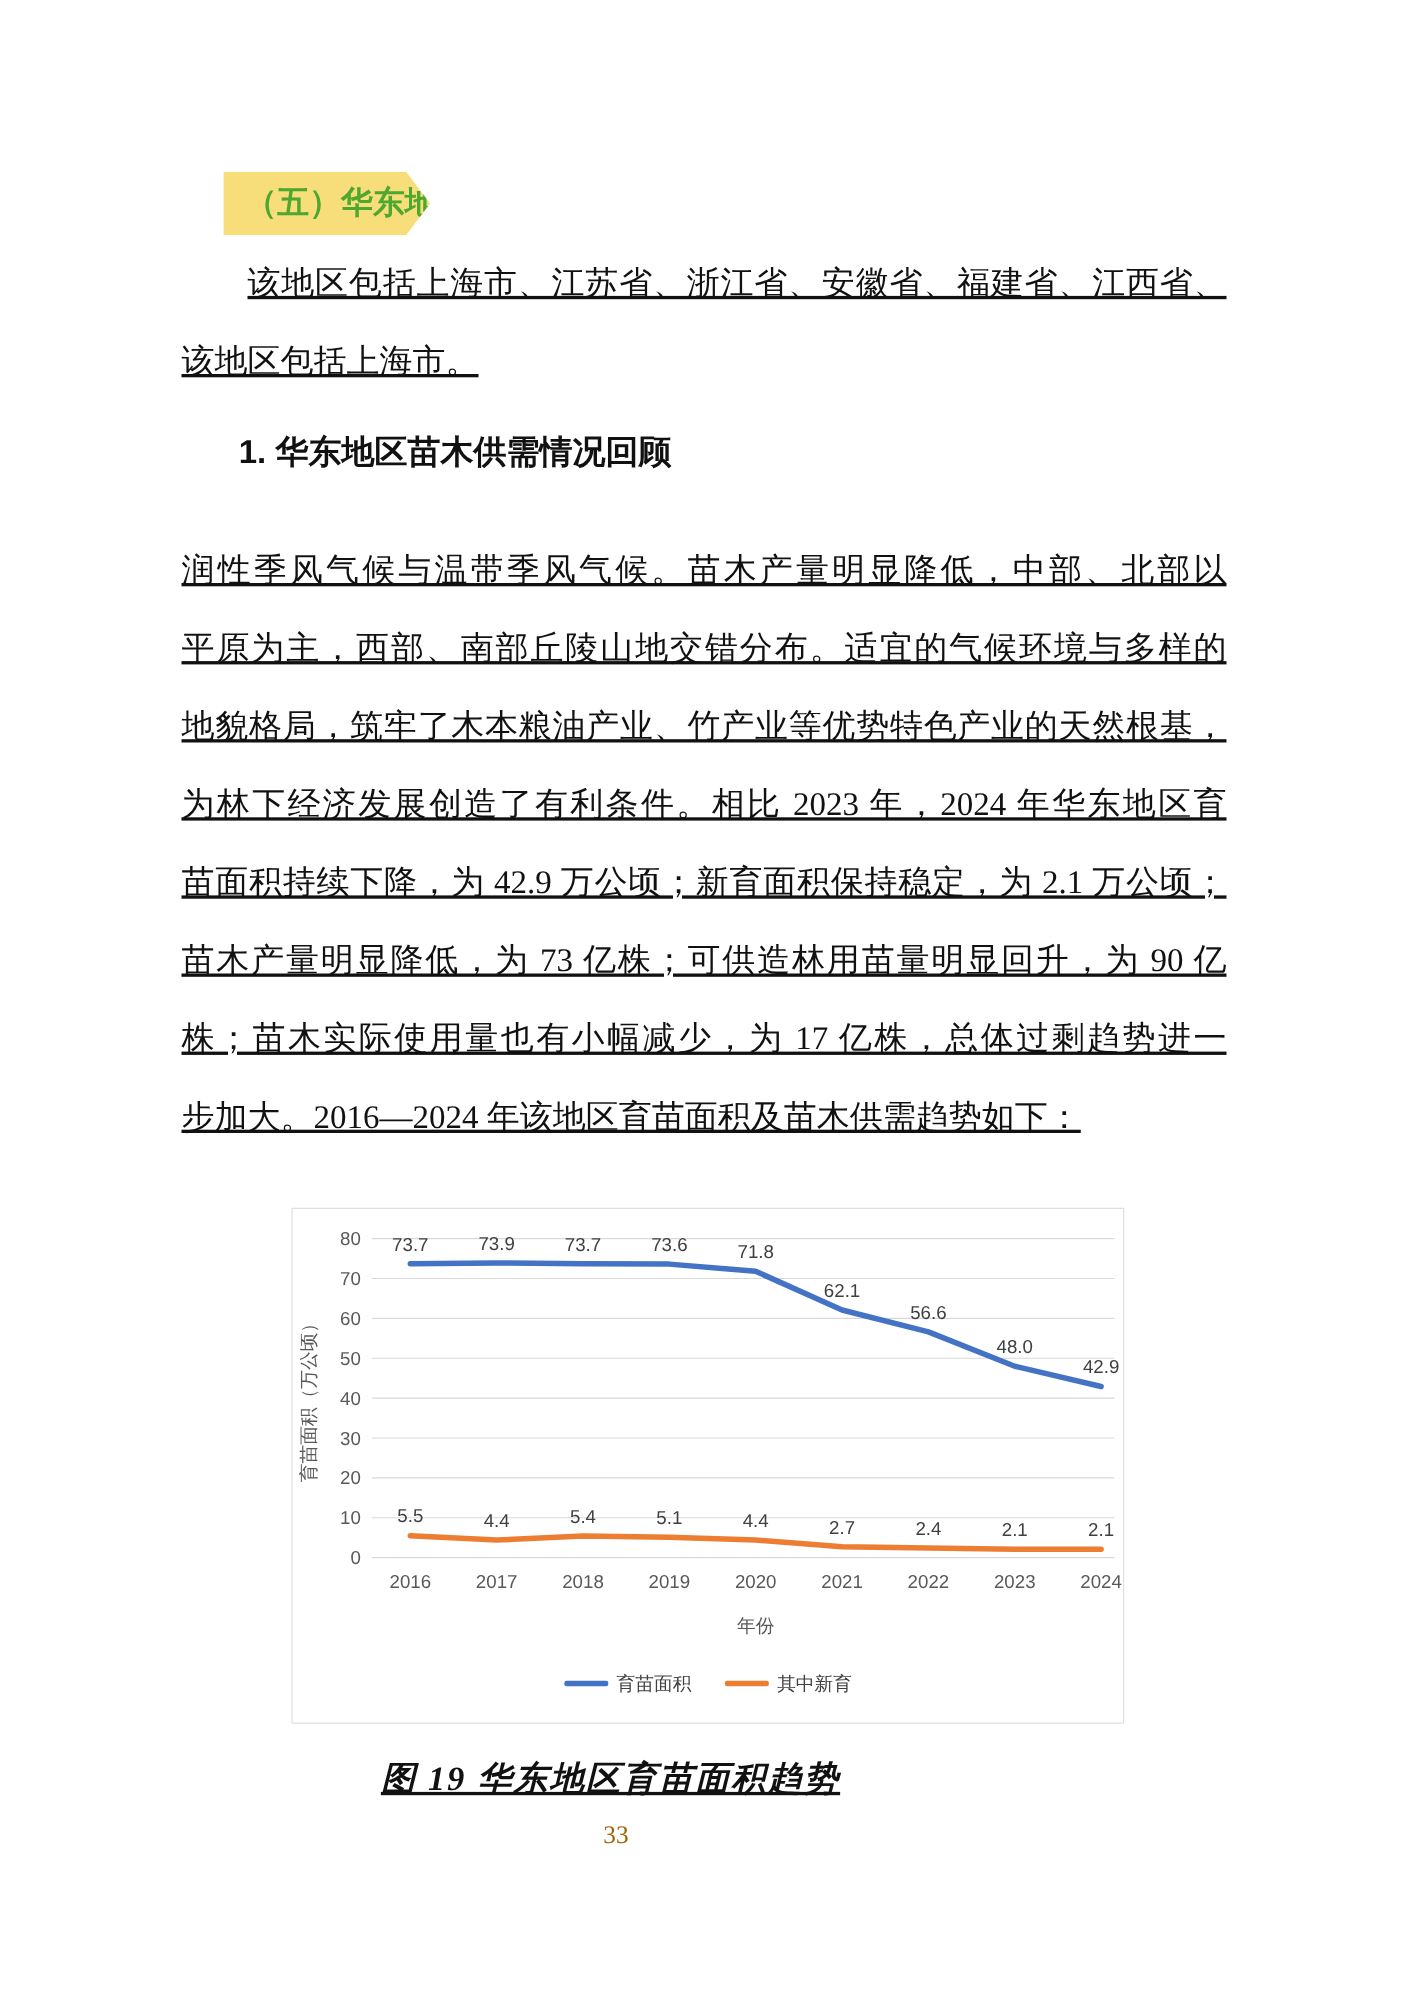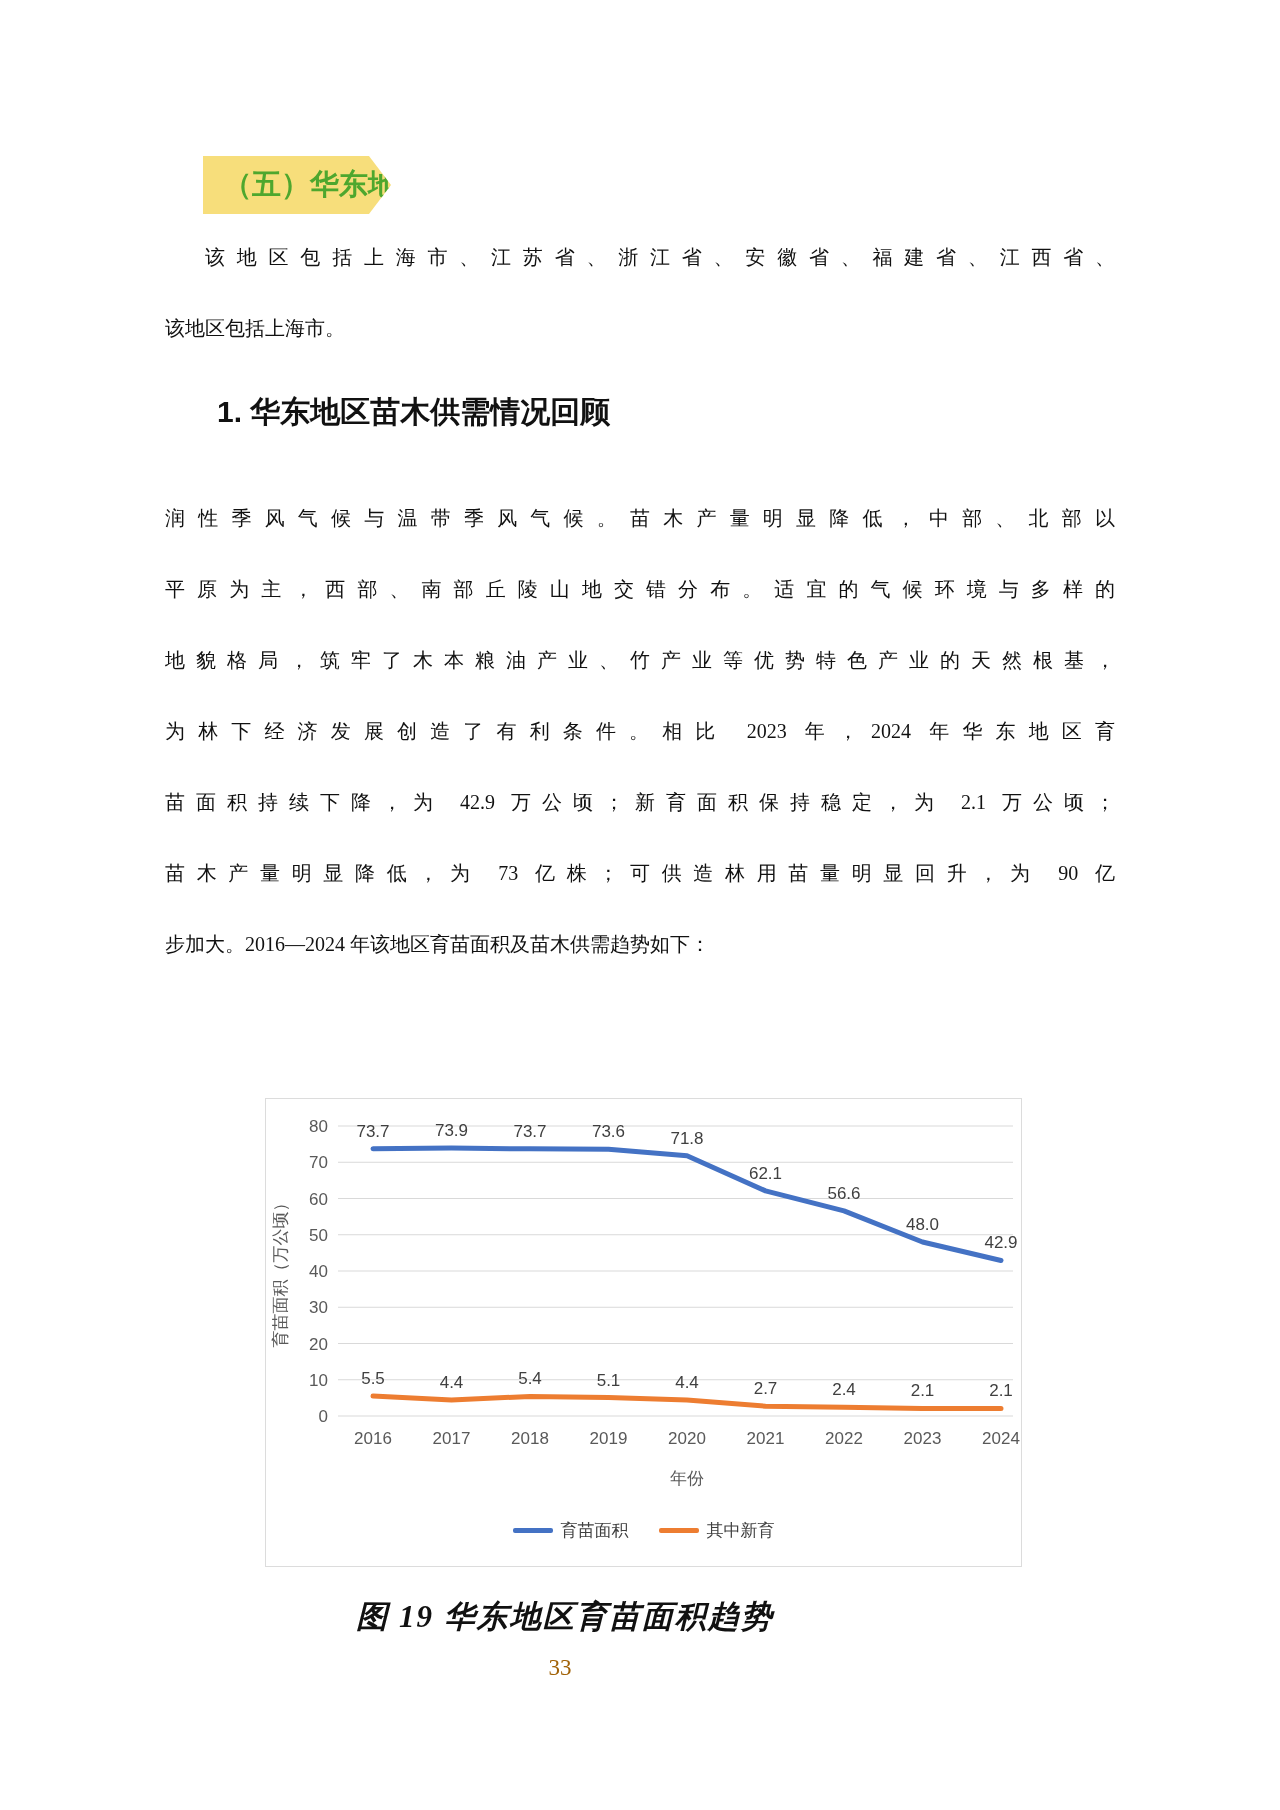--- a/index.html
+++ b/index.html
@@ -10,44 +10,44 @@
   
   .badge{left:203px;top:156px;width:188px;height:58px;
          background:#F7DE7B;
          clip-path:polygon(0 0,calc(100% - 22px) 0,100% 50%,calc(100% - 22px) 100%,0 100%);
          display:flex;align-items:center;}
   .badge span{font-family:"Liberation Sans","DejaVu Sans",sans-serif;
               font-weight:bold;font-size:29px;color:#4EA72E;padding-left:20px;white-space:nowrap;}
 
   
   .col{left:165px;width:950px;}
-  .line{font-size:20px;line-height:71px;white-space:nowrap;
-        text-align:justify;text-align-last:justify;}
+  .line{font-size:30px;line-height:71px;white-space:nowrap;
+        text-align:justify;text-align-last:justify;text-decoration:underline;}
   .line.end{text-align-last:left;white-space:normal;}
   .indent{text-indent:2em;}
 
   .h1{left:165px;width:950px;top:392px;
       font-family:"Liberation Sans","DejaVu Sans",sans-serif;
       font-weight:bold;font-size:30px;line-height:40px;padding-left:52px;box-sizing:border-box;}
 
   
   .chart{left:265px;top:1098px;width:755px;height:467px;background:#fff;
          border:1px solid #DCDCDC;box-sizing:content-box;}
   .chart svg{display:block;}
   .tick{font-family:"Liberation Sans","DejaVu Sans",sans-serif;font-size:17px;fill:#595959;}
   .dlabel{font-family:"Liberation Sans","DejaVu Sans",sans-serif;font-size:17px;fill:#404040;}
   .legend{position:absolute;left:0;top:420px;width:100%;display:flex;
           justify-content:center;align-items:flex-start;gap:30px;}
   .legend-item{display:flex;align-items:center;gap:8px;}
   .legend-swatch{width:40px;height:5px;border-radius:2px;}
   .legend-label{font-family:"Liberation Sans","DejaVu Sans",sans-serif;
                 font-size:17px;color:#404040;white-space:nowrap;}
 
-  .caption{left:170px;width:790px;top:1596px;text-align:center;
-           font-size:31px;font-weight:bold;font-style:italic;letter-spacing:2px;}
+  .caption{left:160px;width:790px;top:1596px;text-align:center;
+           font-size:31px;font-weight:bold;font-style:italic;letter-spacing:2px;text-decoration:underline;}
   .pagenum{left:165px;width:790px;top:1655px;text-align:center;
            font-size:23px;color:#a16207;}
 </style>
 </head>
 <body>
 
 <div class="abs badge">
   <span>（五）华东地区</span>
 </div>
 
@@ -58,20 +58,21 @@
 
 <div class="abs h1">1. 华东地区苗木供需情况回顾</div>
 
 <div class="abs col" style="top:483px">
   <div class="line">润性季风气候与温带季风气候。苗木产量明显降低，中部、北部以</div>
   <div class="line">平原为主，西部、南部丘陵山地交错分布。适宜的气候环境与多样的</div>
   <div class="line">地貌格局，筑牢了木本粮油产业、竹产业等优势特色产业的天然根基，</div>
   <div class="line">为林下经济发展创造了有利条件。相比 2023 年，2024 年华东地区育</div>
   <div class="line">苗面积持续下降，为 42.9 万公顷；新育面积保持稳定，为 2.1 万公顷；</div>
   <div class="line">苗木产量明显降低，为 73 亿株；可供造林用苗量明显回升，为 90 亿</div>
+  <div class="line">株；苗木实际使用量也有小幅减少，为 17 亿株，总体过剩趋势进一</div>
   <div class="line end">步加大。2016—2024 年该地区育苗面积及苗木供需趋势如下：</div>
 </div>
 
 <div class="abs chart">
   <svg width="755" height="467" viewBox="0 0 755 467">
       <line x1="72" y1="317" x2="747" y2="317" stroke="#D9D9D9" stroke-width="1"></line>
       <text x="62" y="323" text-anchor="end" class="tick">0</text>
       <line x1="72" y1="280.75" x2="747" y2="280.75" stroke="#D9D9D9" stroke-width="1"></line>
       <text x="62" y="286.75" text-anchor="end" class="tick">10</text>
       <line x1="72" y1="244.5" x2="747" y2="244.5" stroke="#D9D9D9" stroke-width="1"></line>

